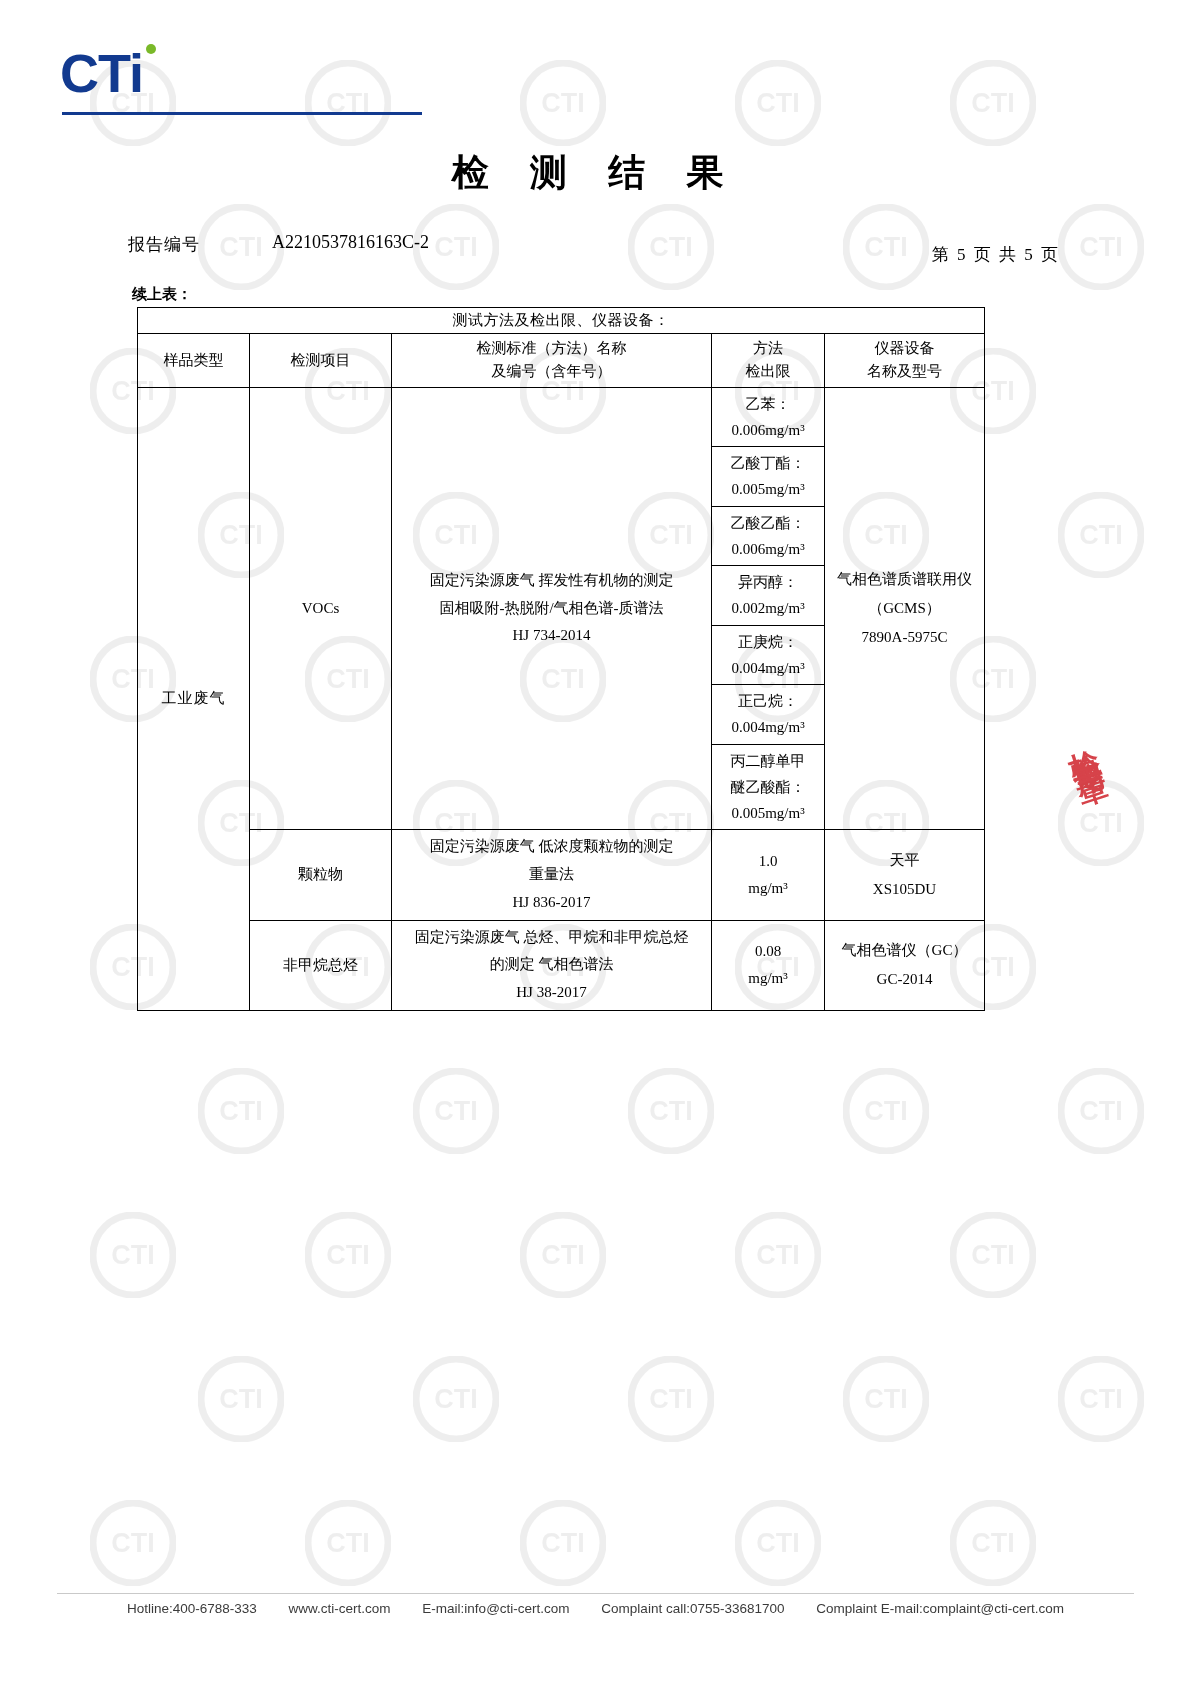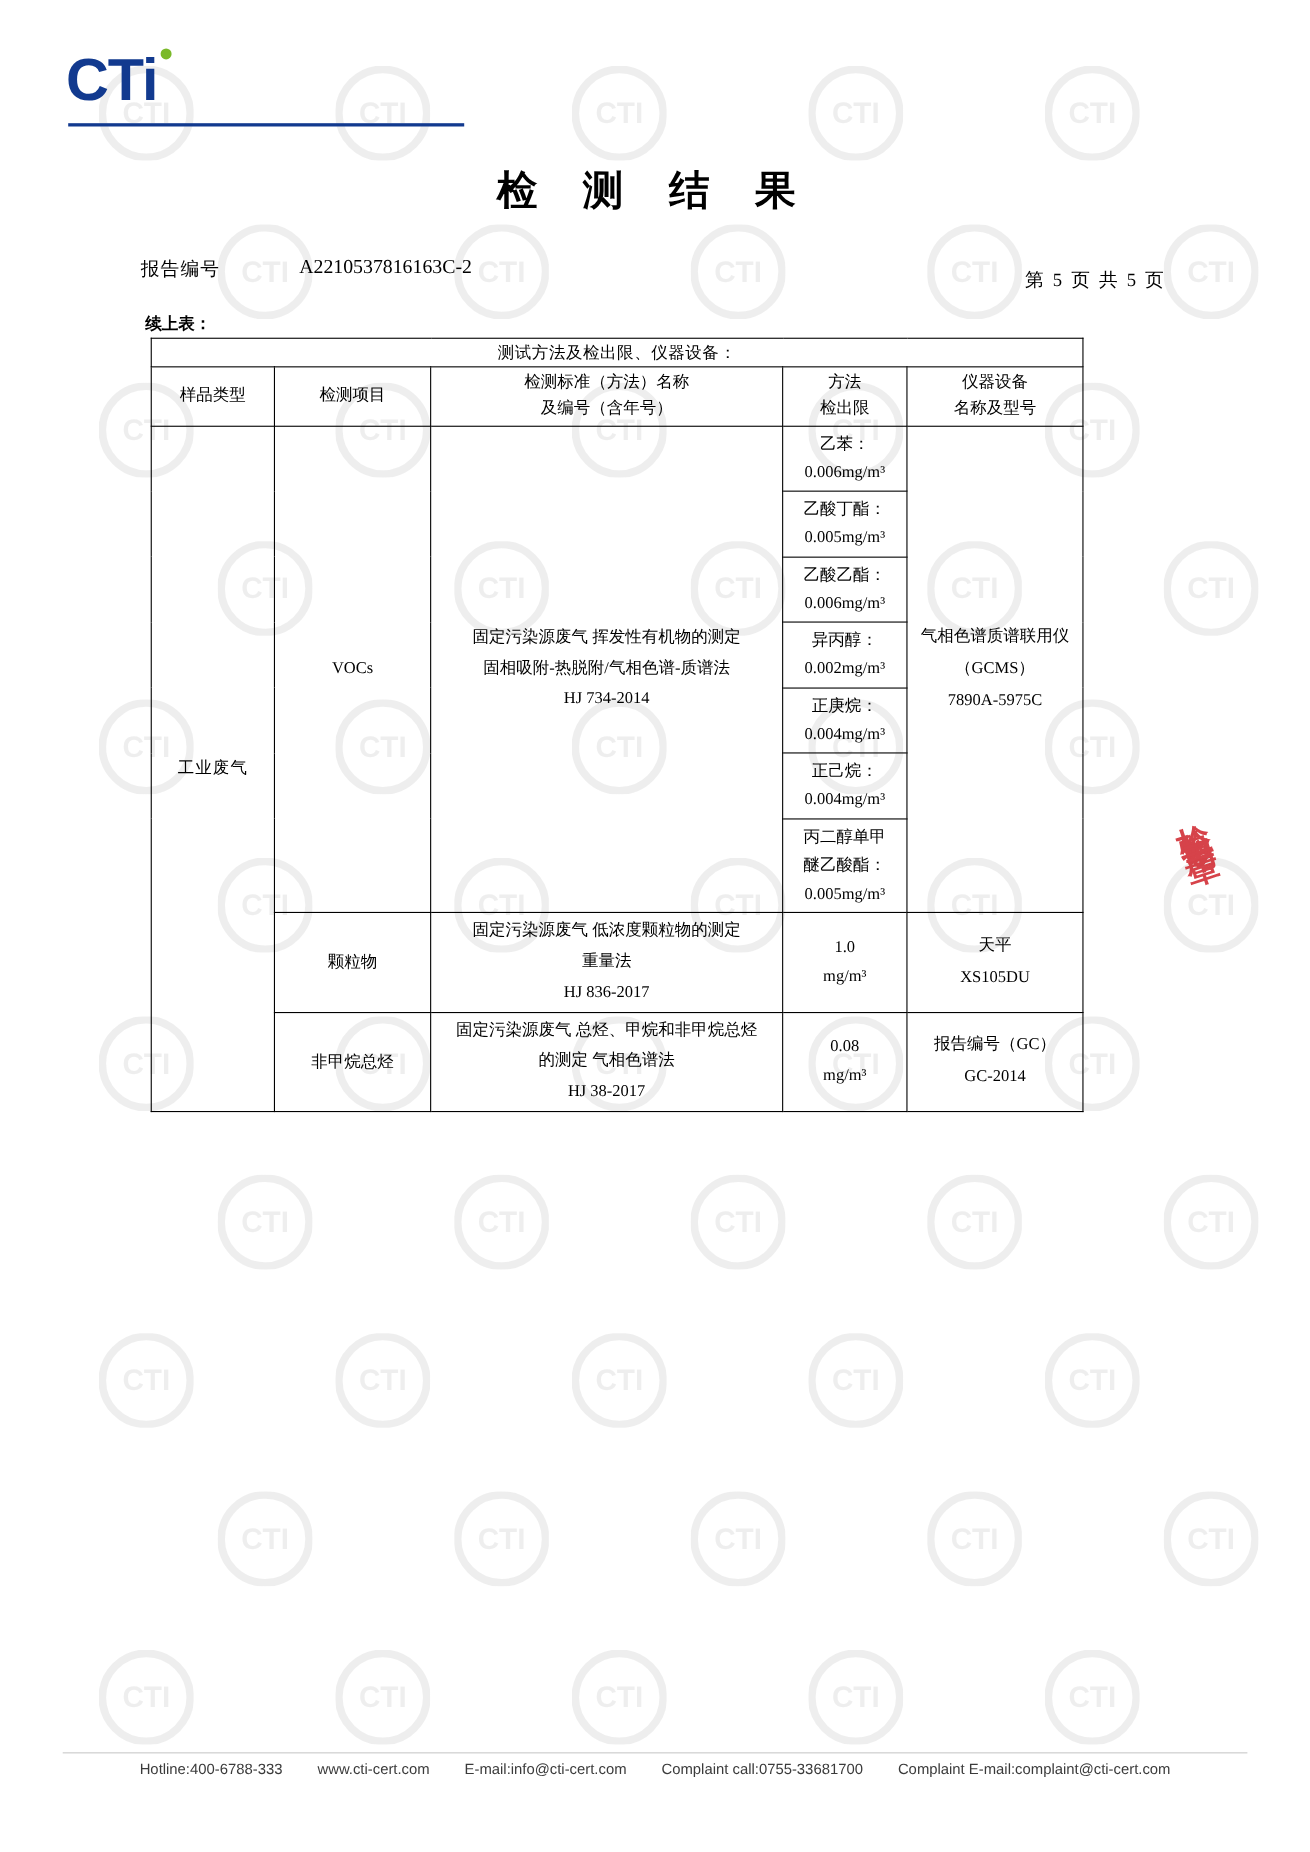--- a/index.html
+++ b/index.html
@@ -692,21 +692,21 @@
         <td class="std-cell">
           <div>固定污染源废气  总烃、甲烷和非甲烷总烃</div>
           <div>的测定  气相色谱法</div>
           <div class="en">HJ 38-2017</div>
         </td>
         <td class="dl-simple">
           <div>0.08</div>
           <div>mg/m³</div>
         </td>
         <td class="equip">
-          <div>报告编号（GC）</div>
+          <div>气相色谱仪（GC）</div>
           <div>GC-2014</div>
         </td>
       </tr>
     </tbody>
   </table>
 
 
   <div class="seal">
     <div class="seal-text">检验专用章</div>
   </div>

